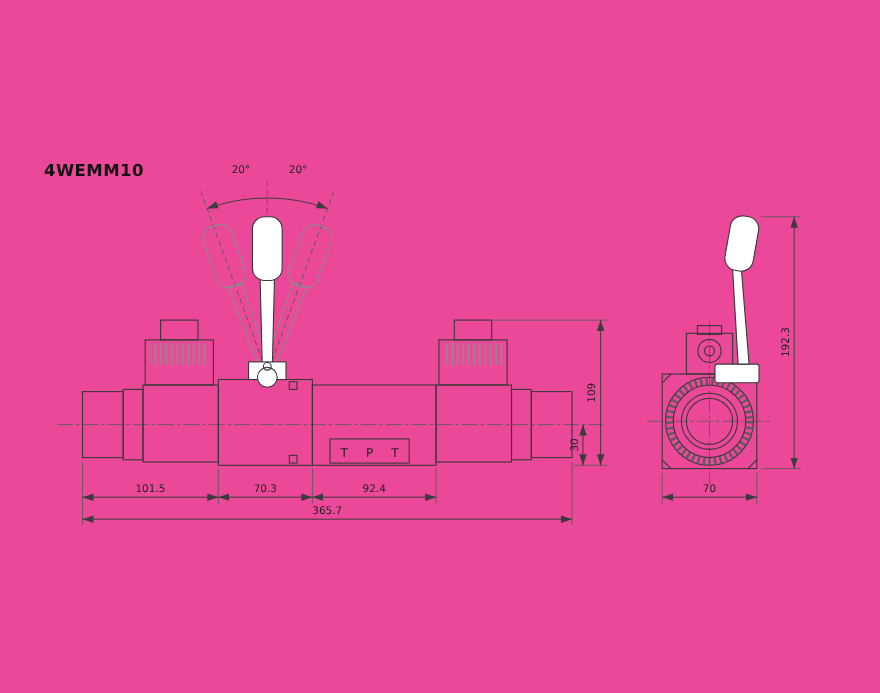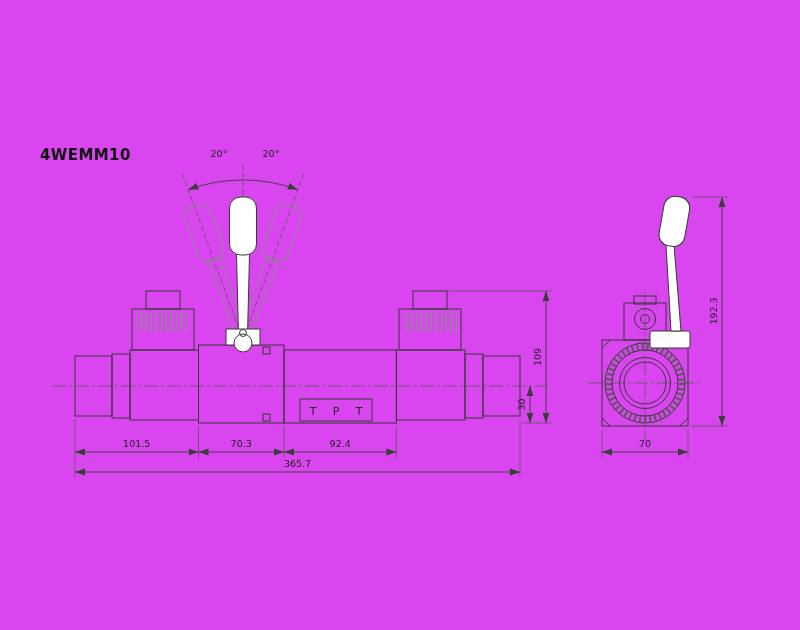--- a/index.html
+++ b/index.html
@@ -1,17 +1,17 @@
 <!DOCTYPE html>
 <html><head>
 <meta charset="utf-8">
 <style>
   html,body{margin:0;padding:0;background:#ffffff;}
   .page{
-    position:relative;width:800px;height:630px;background:#d946ef;overflow:hidden;
+    position:relative;width:800px;height:630px;background:#ec4899;overflow:hidden;
     font-family:"DejaVu Sans","Liberation Sans",sans-serif;
   }
   svg{display:block;}
   .geo{stroke:#383838;stroke-width:1;fill:none;}
   .geo-f{stroke:#383838;stroke-width:1;fill:#ffffff;}
   .phantom{stroke:#8a8a8a;stroke-width:1;fill:none;}
   .cl{stroke:#5a5a5a;stroke-width:0.8;stroke-dasharray:14 3 3 3;fill:none;}
   .dash{stroke:#5a5a5a;stroke-width:0.9;stroke-dasharray:5 3;fill:none;}
   .dim{stroke:#3c3c3c;stroke-width:0.9;fill:none;}
   .ext{stroke:#5a5a5a;stroke-width:0.8;}

